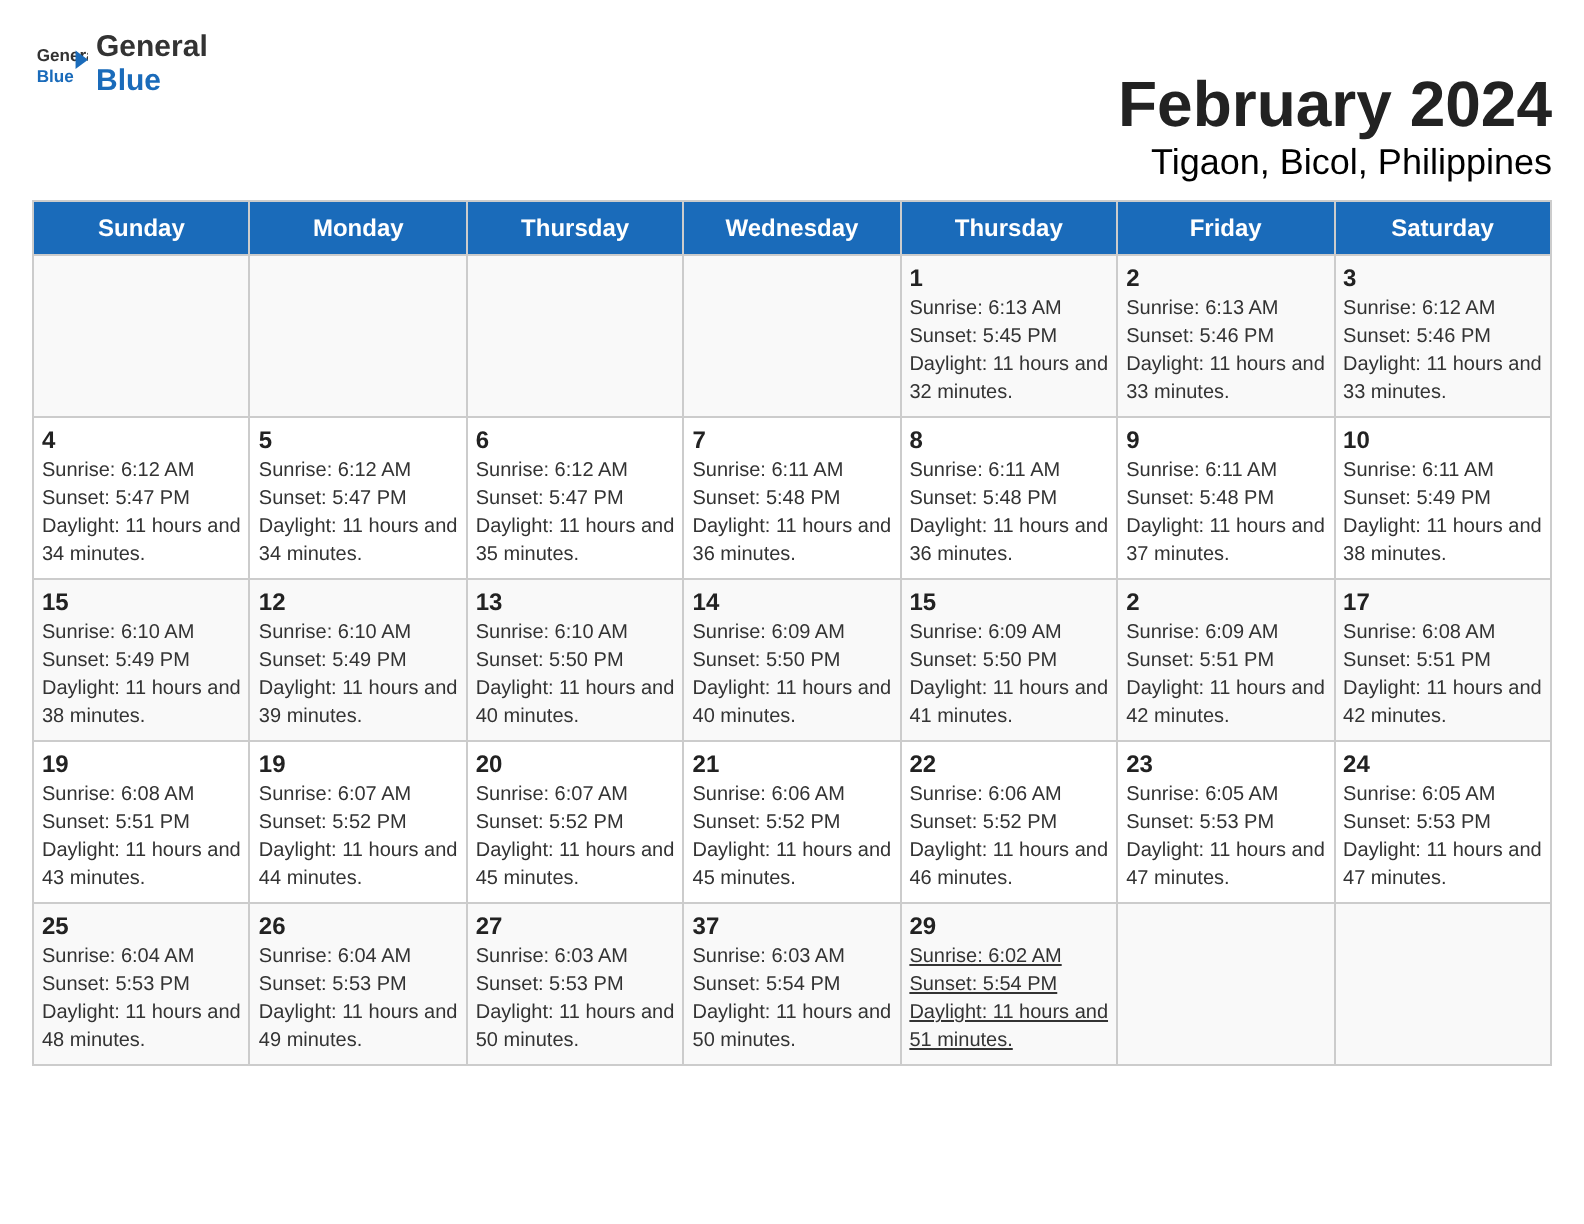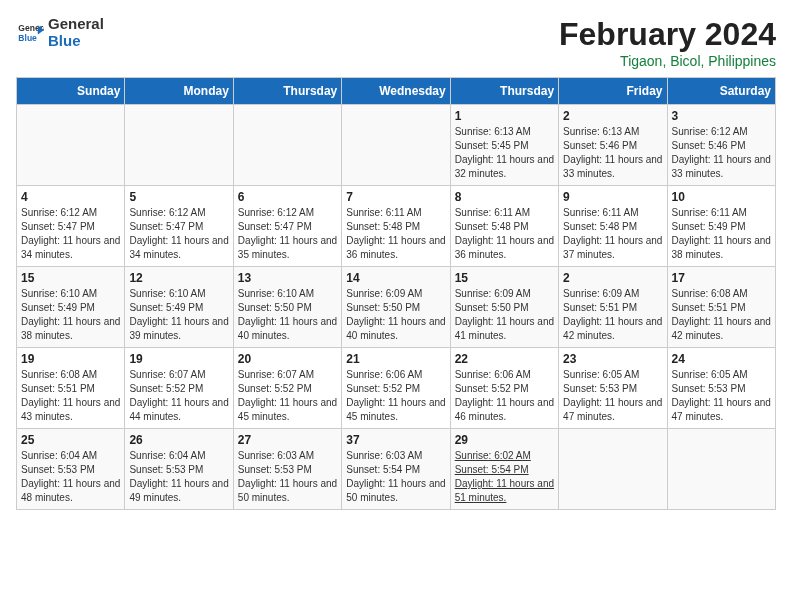--- a/index.html
+++ b/index.html
@@ -25,35 +25,36 @@
       width: 28px;
       height: 28px;
     }
     .title-block {
       text-align: right;
     }
     .month-year {
       font-size: 32px;
       font-weight: bold;
       color: #222;
+      margin-top: 18px;
     }
     .location {
-      font-size: 14px;
-      color: #15803d;
+      font-size: 18px;
+      color: #000000;
     }
     table {
       width: 100%;
       border-collapse: collapse;
       font-size: 11px;
     }
     thead tr th {
       background-color: #1a6bba;
       color: #fff;
       padding: 6px 4px;
-      text-align: right;
+      text-align: center;
       font-size: 12px;
       font-weight: bold;
       border: 1px solid #ccc;
     }
     tbody tr td {
       border: 1px solid #ccc;
       vertical-align: top;
       padding: 4px;
       width: calc(100% / 7);
       height: 80px;

